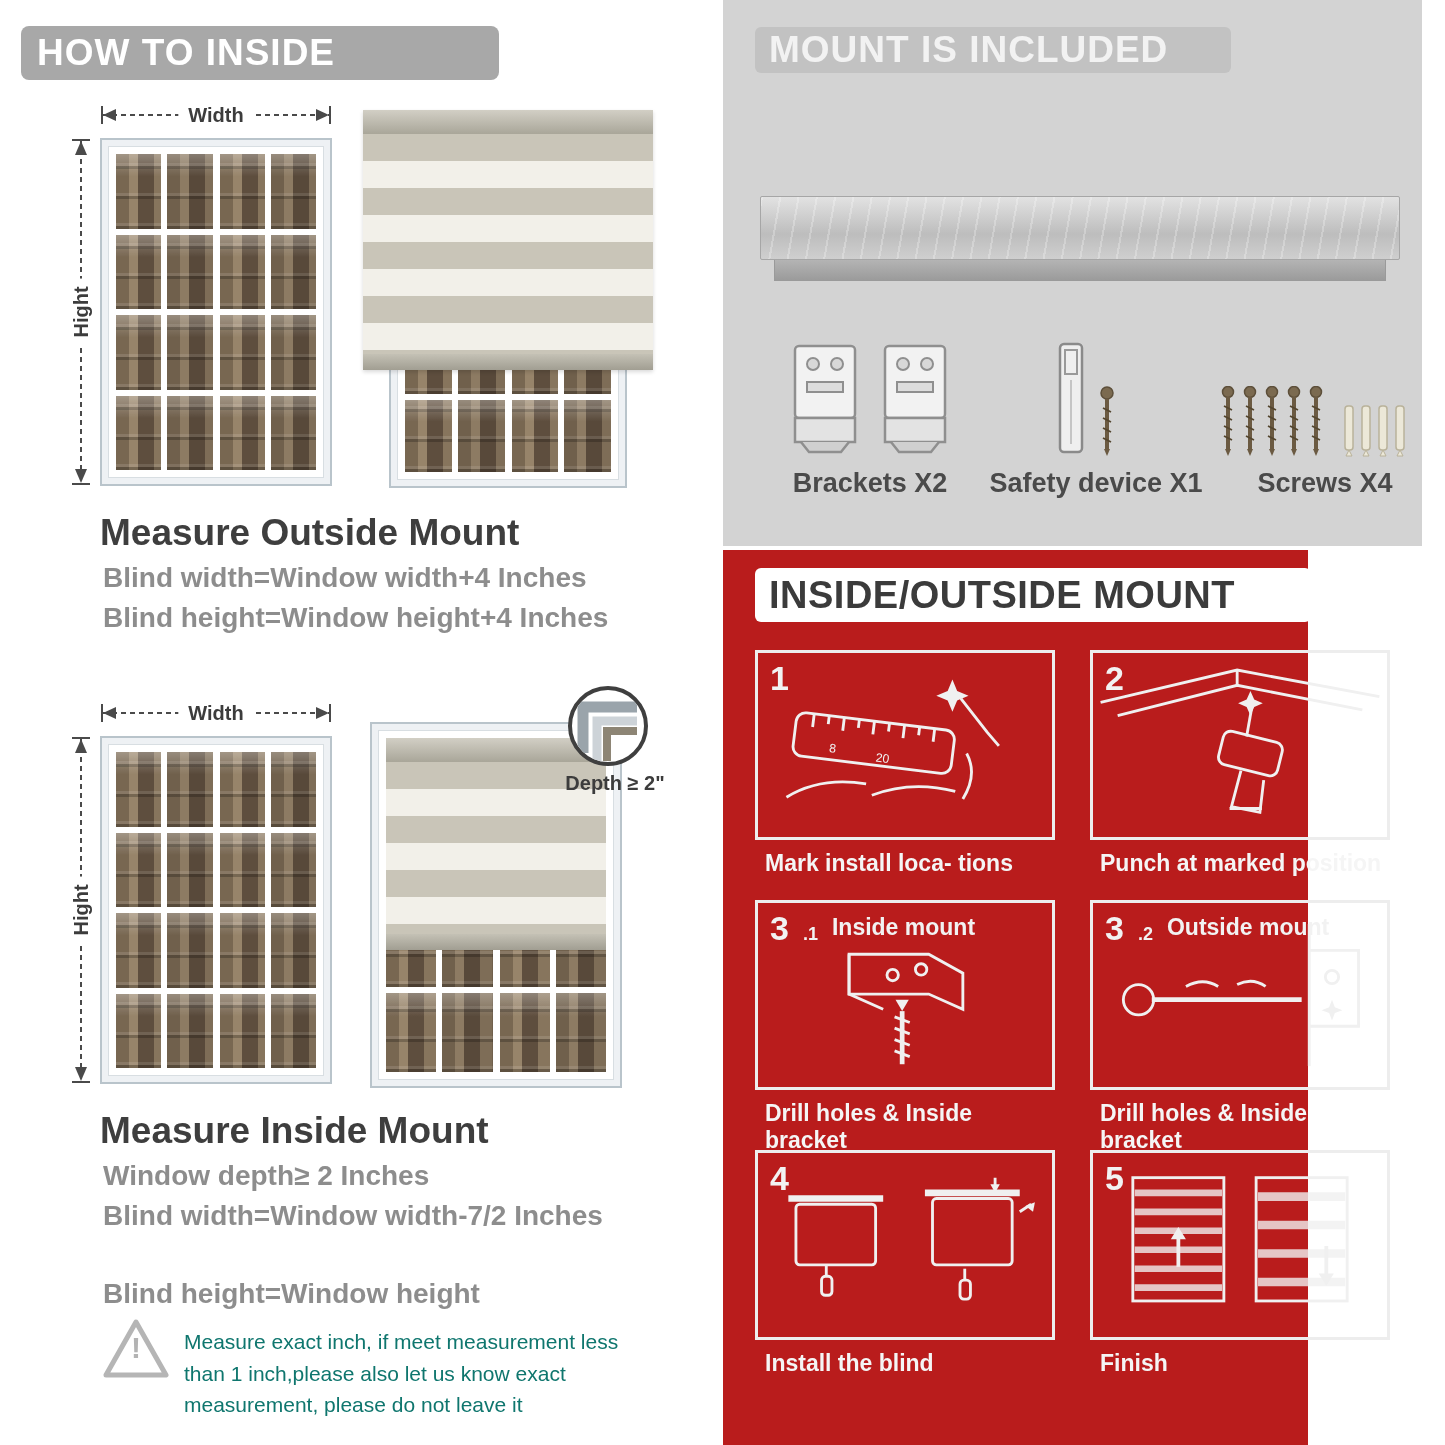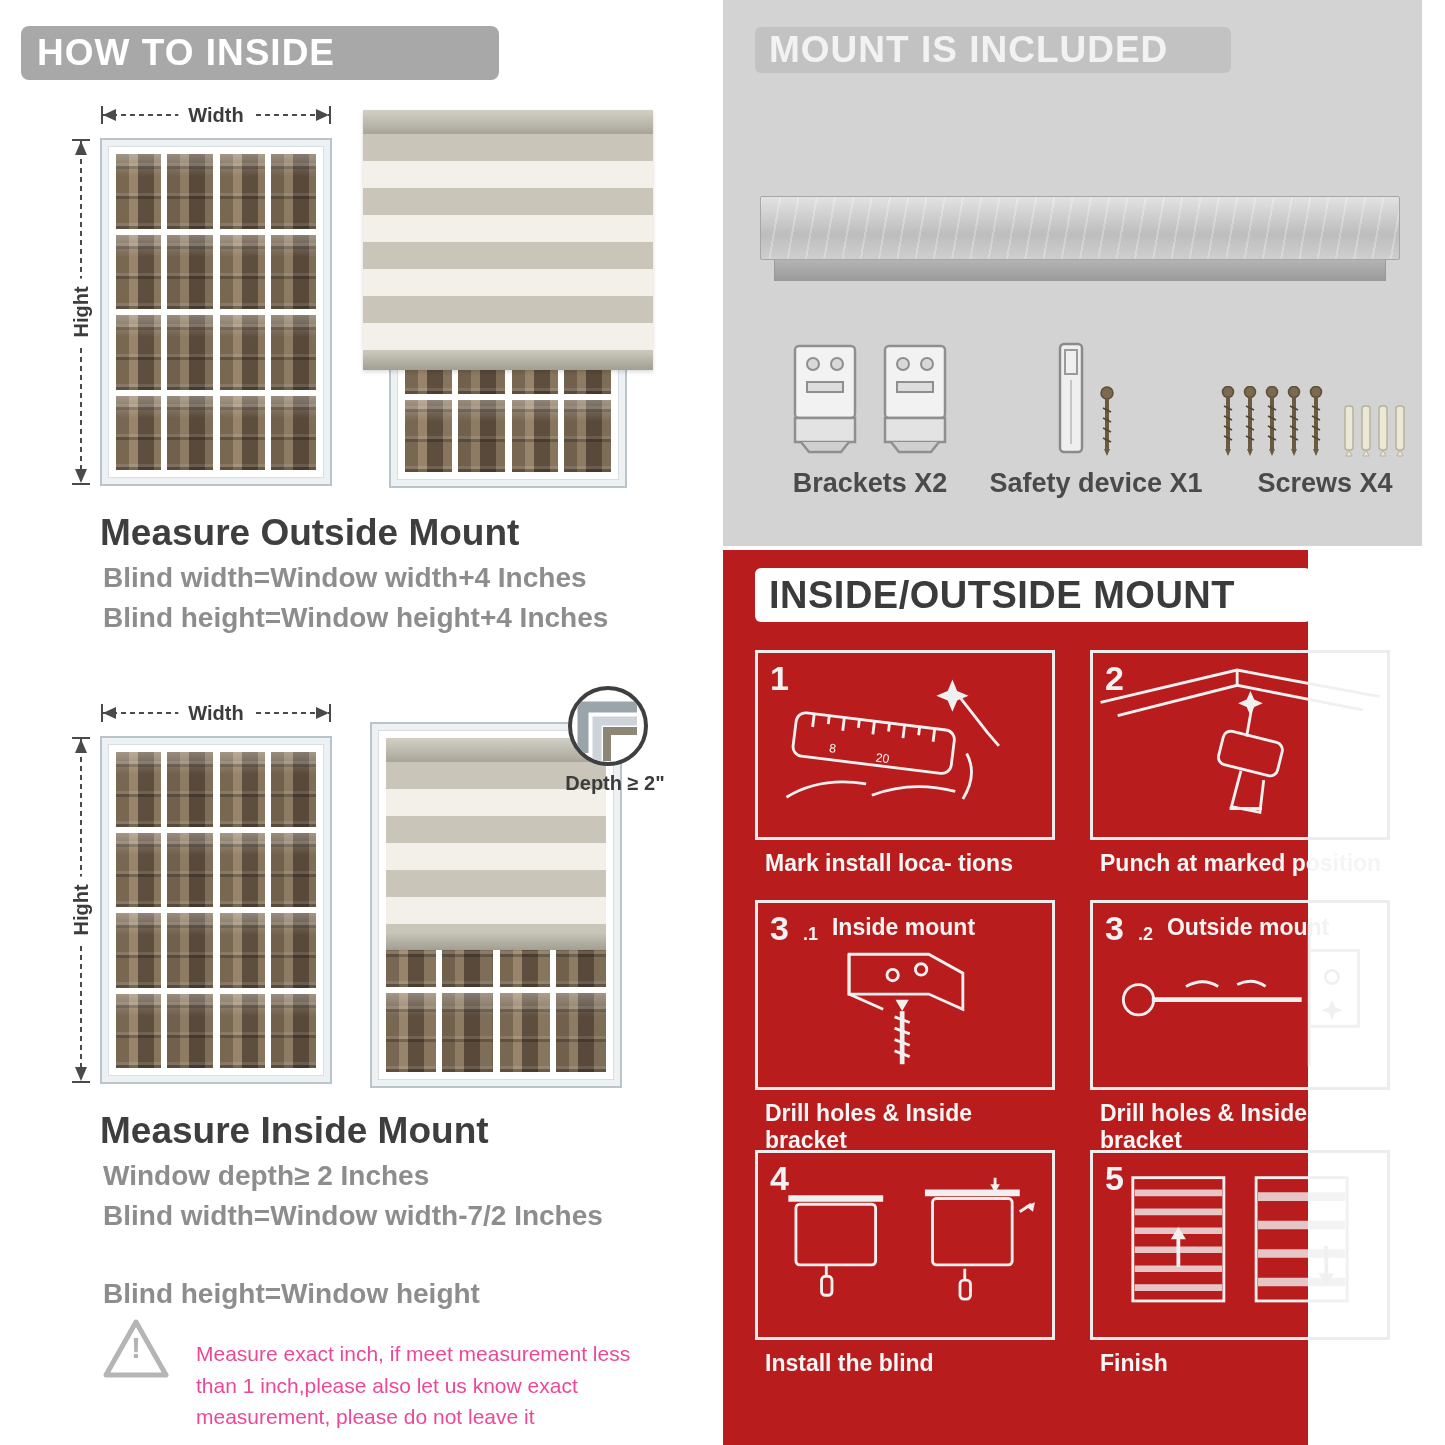--- a/index.html
+++ b/index.html
@@ -60,22 +60,22 @@
   .sec-title{position:absolute;margin:0;font-size:37px;font-weight:bold;color:#3e3e3e;}
   .t-out{left:100px;top:512px;}
   .t-in{left:100px;top:1110px;}
   .sec-line{position:absolute;margin:0;font-size:28px;font-weight:bold;color:#8d8d8d;}
   .lo1{left:103px;top:562px;text-align:center;} .lo2{left:103px;top:602px;}
   .li1{left:103px;top:1160px;} .li2{left:103px;top:1200px;} .li3{left:103px;top:1240px;margin-top:38px;}
 
   .warn-tri{position:absolute;left:100px;top:1315px;width:72px;height:68px;}
   .warn-mark{position:absolute;left:0;top:16px;width:72px;text-align:center;
              font-size:30px;font-weight:bold;color:#b3b3b3;}
-  .warn-text{position:absolute;left:180px;top:1322px;width:445px;margin:16px;
-             font-size:21px;line-height:1.5;color:#ec4899;}
+  .warn-text{position:absolute;left:180px;top:1322px;width:445px;margin:4px;
+             font-size:21px;line-height:1.5;color:#0f766e;}
 
   
   .inc-panel{position:absolute;left:723px;top:0;width:699px;height:546px;background:#d3d3d3;}
   .inc-badge{position:absolute;left:32px;top:27px;width:476px;height:46px;background:#c2c2c2;
              border-radius:6px;color:#f2f2f2;font-weight:bold;font-size:37px;letter-spacing:1px;
              display:flex;align-items:center;padding-left:14px;box-sizing:border-box;}
   .inc-blind-label{position:absolute;left:0;top:138px;width:100%;text-align:center;
                    font-size:30px;font-weight:bold;color:#4a4a4a;}
   .headrail{position:absolute;left:37px;top:196px;width:640px;}
   .hr-main{height:62px;border:1px solid #a6a6a6;border-radius:2px;

